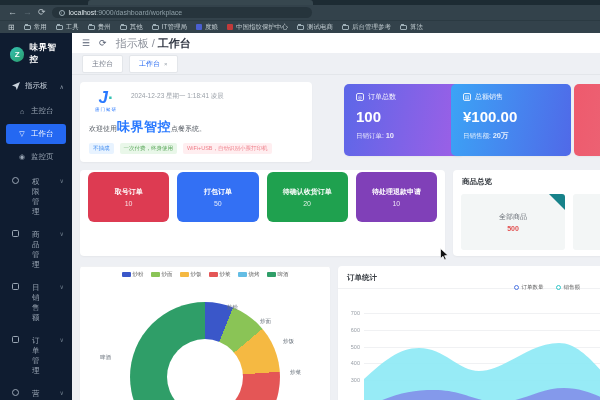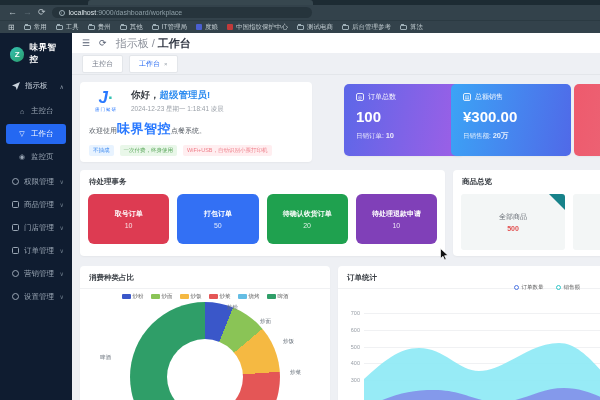--- a/index.html
+++ b/index.html
@@ -25,21 +25,21 @@
 
   
   .sidebar { position:absolute; left:0; top:33px; width:72px; height:367px; background:#0f1c30; }
   .brand { display:flex; align-items:center; gap:5px; padding:9px 8px 8px 10px; }
   .brandlogo { width:15px; height:15px; border-radius:50%; background:linear-gradient(135deg,#36c2b4,#2a9d6a); color:#fff; font-size:8px; font-weight:bold; display:flex; align-items:center; justify-content:center; }
   .brandname { color:#fff; font-size:8.5px; font-weight:bold; letter-spacing:.5px; }
   .navgroup { display:flex; align-items:center; gap:5px; padding:7px 8px 7px 12px; color:#c9d2dc; font-size:7.5px; }
   .navgroup .chev { margin-left:auto; font-size:6px; color:#8b97a5; }
   .subitem { display:flex; align-items:center; gap:5px; margin:3px 6px; padding:5px 6px 5px 12px; border-radius:3px; color:#9aa6b4; font-size:7.5px; }
   .subitem.active { background:#2468f2; color:#fff; }
-  .gitem { display:flex; align-items:center; gap:5px; padding:6.5px 8px 6.5px 12px; color:#9aa6b4; font-size:7.5px; }
+  .gitem { display:flex; align-items:flex-start; gap:13px; padding:6.5px 8px 6.5px 12px; color:#9aa6b4; font-size:7.5px; }
   .gitem .chev { margin-left:auto; font-size:6px; color:#6f7d8c; }
   .micon { width:8px; height:8px; display:inline-flex; align-items:center; justify-content:center; font-size:7px; color:inherit; flex:0 0 auto; }
   .micon.sq { border:1px solid currentColor; border-radius:1.5px; width:7px; height:7px; }
   .micon.ci { border:1px solid currentColor; border-radius:50%; width:7px; height:7px; }
 
   
   .appheader { position:absolute; left:72px; top:33px; width:528px; height:20px; background:#fff; display:flex; align-items:center; gap:9px; padding:0 10px; }
   .hicon { color:#515a6e; font-size:9px; }
   .crumb { font-size:11px; color:#8a8f99; }
   .crumb b { color:#2f3542; font-weight:bold; }
@@ -210,21 +210,21 @@
       <span>权限管理</span>
       <span class="chev">∨</span>
     </div>
     <div class="gitem">
       <span class="micon sq"></span>
       <span>商品管理</span>
       <span class="chev">∨</span>
     </div>
     <div class="gitem">
       <span class="micon sq"></span>
-      <span>门店管理</span>
+      <span>日销售额</span>
       <span class="chev">∨</span>
     </div>
     <div class="gitem">
       <span class="micon sq"></span>
       <span>订单管理</span>
       <span class="chev">∨</span>
     </div>
     <div class="gitem">
       <span class="micon ci"></span>
       <span>营销管理</span>
@@ -252,21 +252,20 @@
     <span class="ptab active"><span>工作台</span><span class="x">×</span></span>
   </div>
 
   <div class="card greet">
     <div class="greetrow">
       <div class="glogo">
         <div class="j"><span>J</span><i>·</i></div>
         <div class="sub">唐门聚研</div>
       </div>
       <div>
-        <div class="hello"><span>你好，</span><b>超级管理员!</b></div>
         <div class="gdate">2024-12-23 星期一 1:18:41 凌晨</div>
       </div>
     </div>
     <div class="welcome"><span>欢迎使用</span><b>味界智控</b><span>点餐系统。</span></div>
     <div class="tagrow">
       <span class="tag blue">不抽成</span>
       <span class="tag green">一次付费，终身使用</span>
       <span class="tag red">WiFi+USB，自动识别小票打印机</span>
     </div>
   </div>
@@ -277,27 +276,26 @@
         <span>订单总数</span>
       </div>
     <div class="statval">100</div>
     <div class="statfoot"><span>日销订单:</span> <b>10</b></div>
   </div>
   <div class="card stat stat2">
     <div class="stathead">
         <span class="staticon">▤</span>
         <span>总额销售</span>
       </div>
-    <div class="statval">¥300.00</div>
+    <div class="statval">¥100.00</div>
     <div class="statfoot"><span>日销售额:</span> <b>20万</b></div>
   </div>
   <div class="card stat stat3"></div>
 
   <div class="card pending">
-    <div class="ctitle">待处理事务</div>
     <div class="pcards">
       <div class="pcard pc0">
         <span class="pl">取号订单</span>
         <span class="pv">10</span>
       </div>
       <div class="pcard pc1">
         <span class="pl">打包订单</span>
         <span class="pv">50</span>
       </div>
       <div class="pcard pc2">
@@ -321,21 +319,20 @@
         <span class="pv">500</span>
       </div>
       <div class="prodcard">
         
         
       </div>
     </div>
   </div>
 
   <div class="card piecard">
-    <div class="ctitle">消费种类占比</div>
     <div class="divider"></div>
     <div class="legend">
       <span class="litem">
           <span class="lsw" style="background:#3a57c9;"></span>
           <span>炒粉</span>
         </span>
       <span class="litem">
           <span class="lsw" style="background:#8ac456;"></span>
           <span>炒面</span>
         </span>

